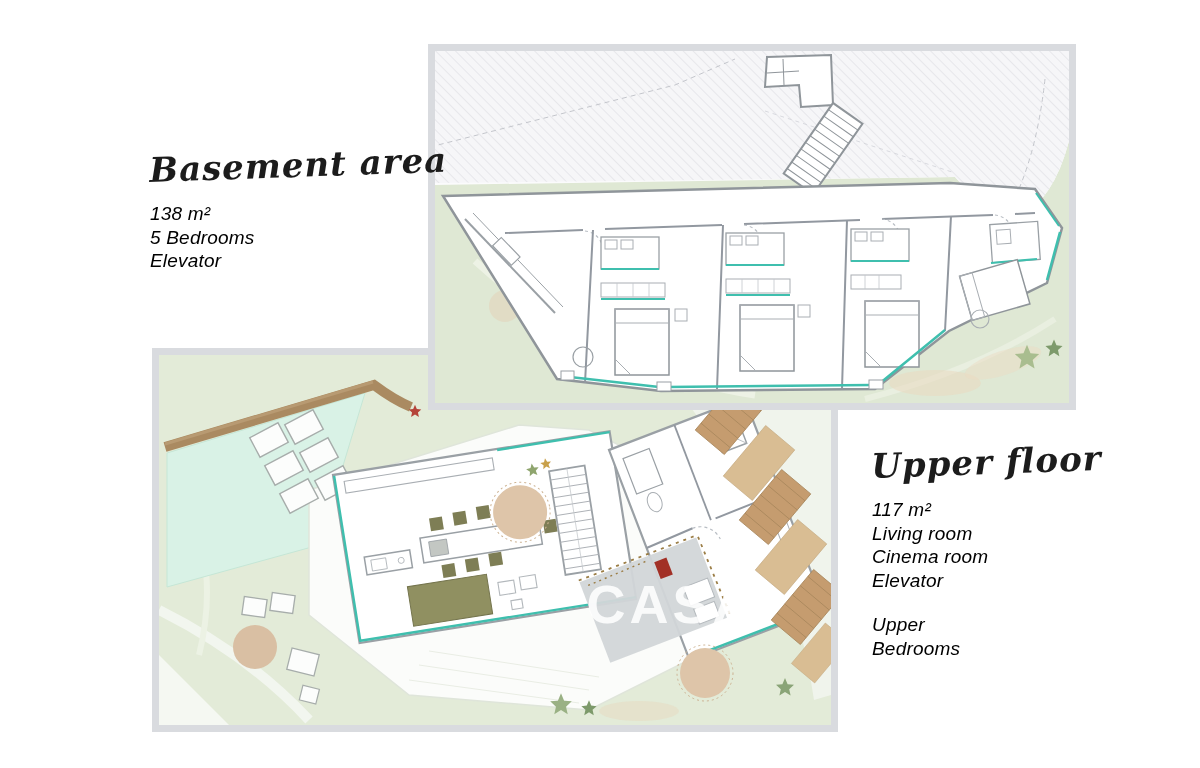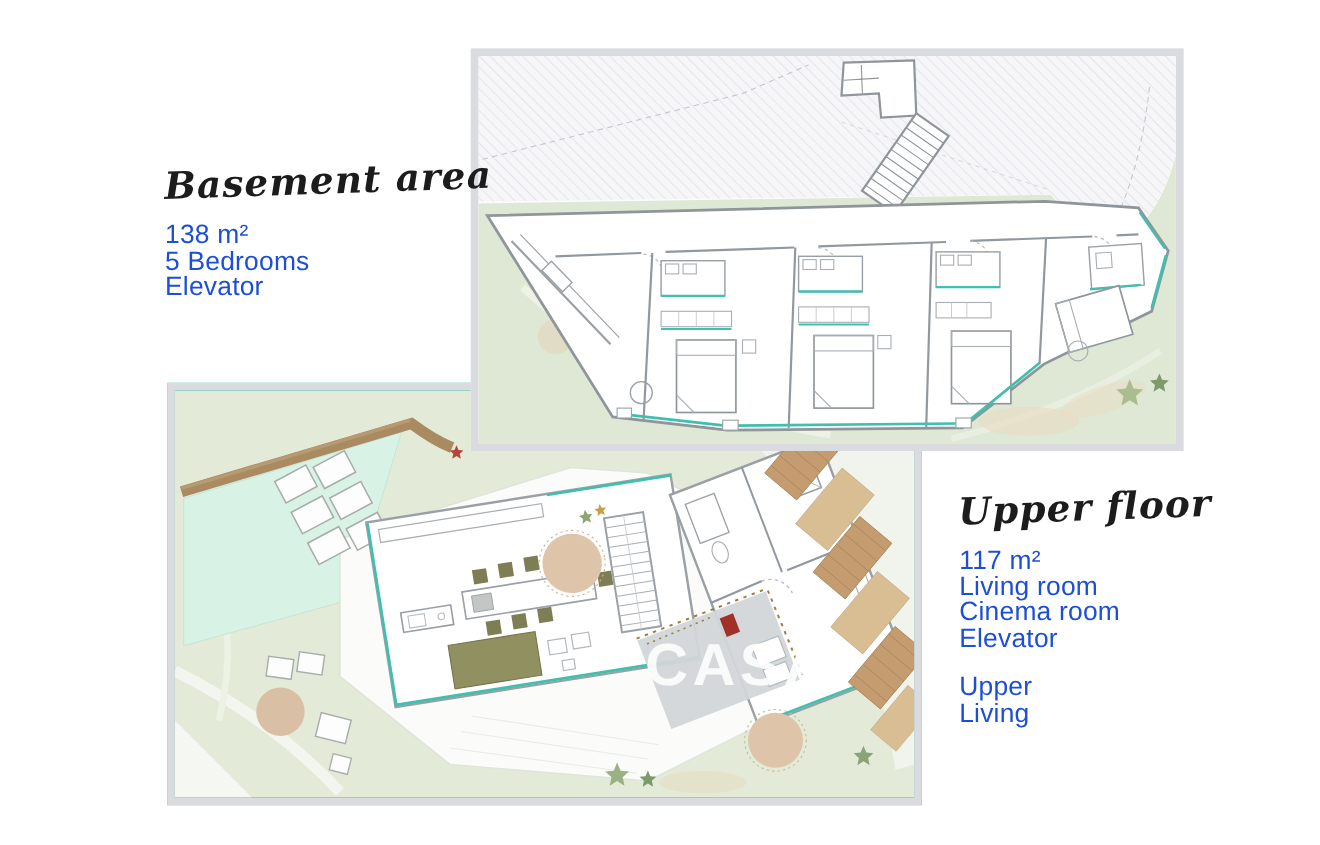--- a/index.html
+++ b/index.html
@@ -1,28 +1,28 @@
 <!DOCTYPE html>
 <html><head>
 <meta charset="utf-8">
 <style>
   html,body{margin:0;padding:0;background:#ffffff;}
   #screen{position:relative;width:1200px;height:768px;background:#ffffff;overflow:hidden;
           font-family:"Liberation Sans",sans-serif;}
   .card{position:absolute;box-sizing:border-box;border:7px solid #d9dbdf;}
   .card svg{display:block;width:100%;height:100%;}
   #card-basement{left:428px;top:44px;width:648px;height:366px;background:#fbfbfc;z-index:2;}
-  #card-upper{left:152px;top:348px;width:686px;height:384px;background:#14b8a6;z-index:1;}
+  #card-upper{left:152px;top:348px;width:686px;height:384px;background:#7dd3fc;z-index:1;}
   .info-panel{position:absolute;z-index:4;color:#1d1d1d;}
   #basement-panel{left:150px;top:150px;width:300px;}
   #upper-panel{left:872px;top:446px;width:260px;}
   .script-title{font-family:"DejaVu Serif",serif;font-style:italic;font-weight:bold;
                 font-size:34px;letter-spacing:1px;transform:rotate(-2deg);
                 transform-origin:left bottom;color:#1c1c1c;white-space:nowrap;}
-  .specs{margin-top:12px;font-size:24px;line-height:23.5px;color:#1d4ed8;letter-spacing:.2px;}
+  .specs{margin-top:12px;font-size:19px;line-height:23.5px;color:#000000;letter-spacing:.2px;font-style:italic;}
   .specs div{white-space:nowrap;}
   .spec-gap{height:21px;}
 </style>
 </head>
 <body>
 
 <div id="screen">
 
   <div id="card-basement" class="card">
     <svg viewBox="0 0 634 352" preserveAspectRatio="none">
@@ -328,17 +328,17 @@
 
   <div id="upper-panel" class="info-panel">
     <div class="script-title">Upper floor</div>
     <div class="specs">
       <div>117 m²</div>
       <div>Living room</div>
       <div>Cinema room</div>
       <div>Elevator</div>
       <div class="spec-gap"></div>
       <div>Upper</div>
-      <div>Living</div>
+      <div>Bedrooms</div>
     </div>
   </div>
 
 </div>
 
 </body></html>

